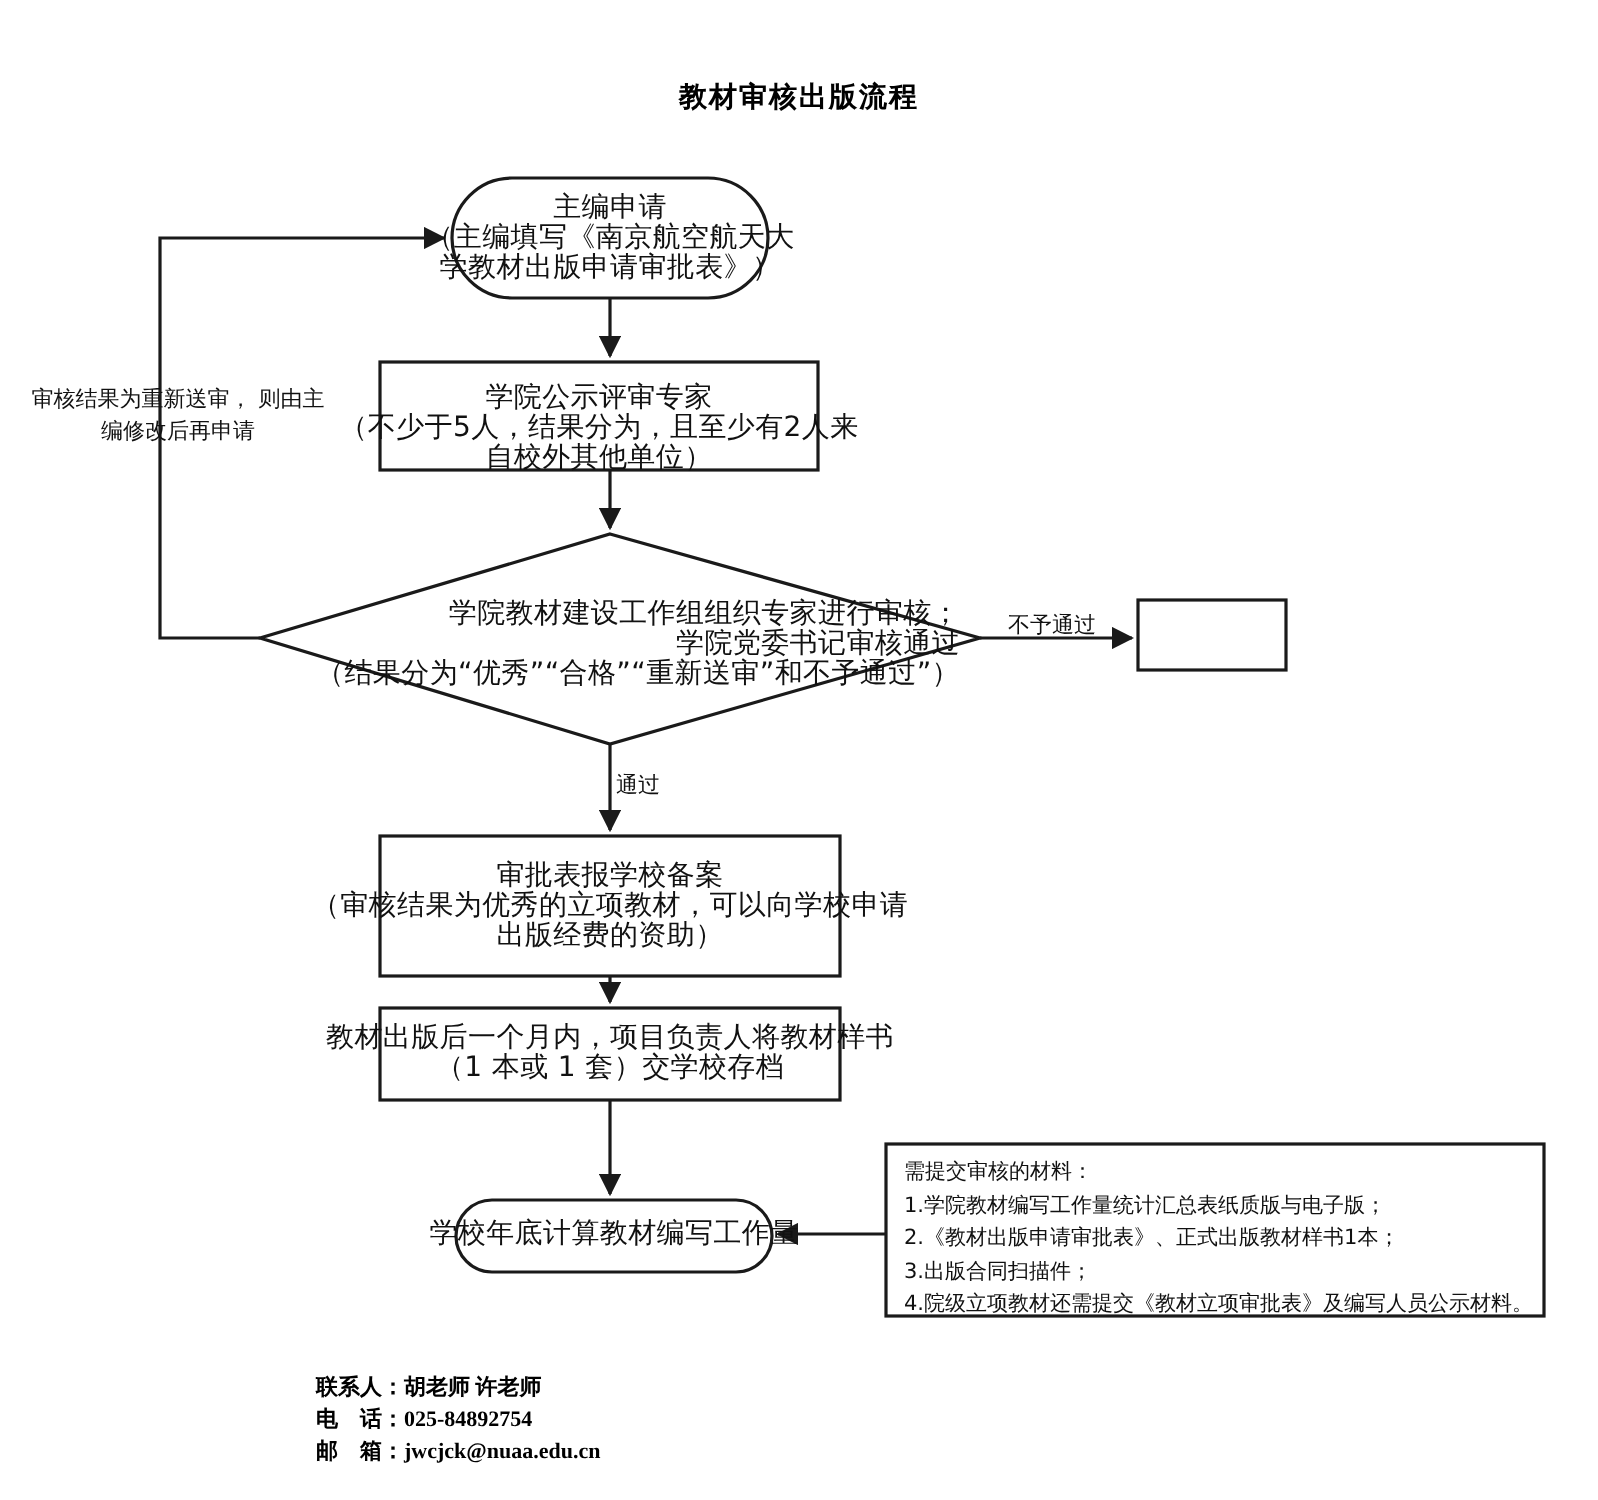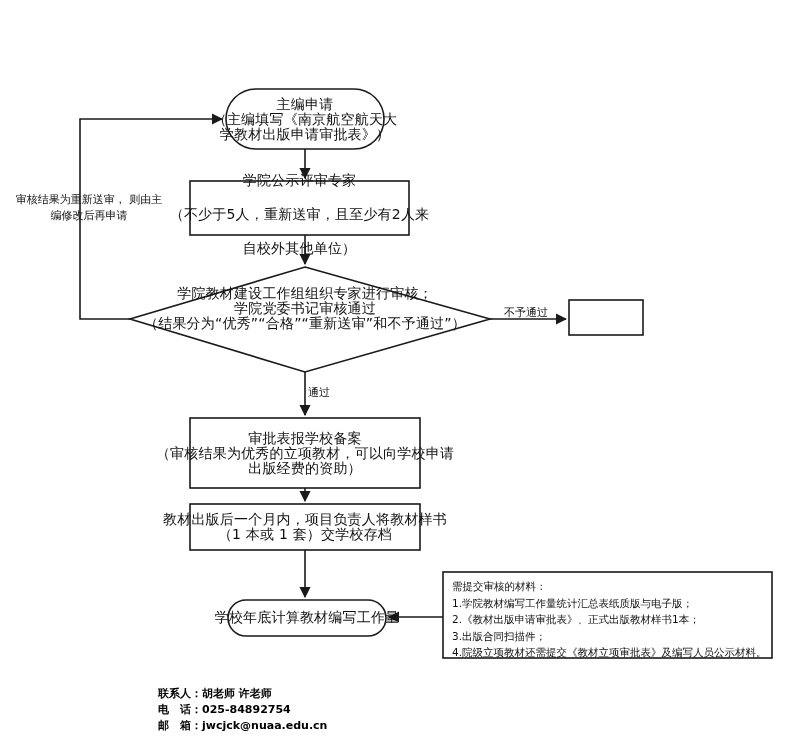--- a/index.html
+++ b/index.html
@@ -85,28 +85,30 @@
   #note-box-text .ln { display: block; white-space: nowrap; }
 
   #footer {
     position: absolute;
     left: 158px;
     top: 686px;
     font-size: 11px;
     font-weight: bold;
     line-height: 16px;
     color: #000000;
+    font-family: Liberation Serif, serif;
   }
   #footer .ln { display: block; white-space: nowrap; }
 </style>
 </head>
 <body>
 
 <div id="canvas">
 
+  <div id="title">教材审核出版流程</div>
 
   <svg id="flow-svg" viewBox="0 0 799 750" xmlns="http://www.w3.org/2000/svg">
     <defs>
       <marker id="arrow" viewBox="0 0 10 10" refX="9" refY="5" markerWidth="7" markerHeight="7" orient="auto-start-reverse">
         <path d="M 0 0 L 10 5 L 0 10 z" fill="#1a1a1a"></path>
       </marker>
     </defs>
 
     <rect x="226" y="89" width="158" height="60" rx="30" ry="30" fill="#ffffff" stroke="#1a1a1a" stroke-width="1.6"></rect>
 
@@ -140,27 +142,27 @@
 
     <path d="M 443 617 L 389 617" fill="none" stroke="#1a1a1a" stroke-width="1.6" marker-end="url(#arrow)"></path>
   </svg>
 
   <div class="node-text" style="left:216px; top:89px; width:178px; height:60px;">
     <span class="ln">主编申请</span>
     <span class="ln">（主编填写《南京航空航天大</span>
     <span class="ln">学教材出版申请审批表》）</span>
   </div>
 
-  <div class="node-text" style="left:180px; top:181px; width:239px; height:66px;gap:19px;">
+  <div class="node-text" style="left:180px; top:181px; width:239px; height:66px;">
     <span class="ln">学院公示评审专家</span>
-    <span class="ln">（不少于5人，重新送审，且至少有2人来</span>
+    <span class="ln">（不少于5人，结果分为，且至少有2人来</span>
     <span class="ln">自校外其他单位）</span>
   </div>
 
-  <div class="node-text" style="left:130px; top:276px; width:350px; height:64px;">
+  <div class="node-text" style="left:130px; top:290px; width:350px; height:64px;align-items:flex-end;">
     <span class="ln">学院教材建设工作组组织专家进行审核；</span>
     <span class="ln">学院党委书记审核通过</span>
     <span class="ln">（结果分为“优秀”“合格”“重新送审”和不予通过”）</span>
   </div>
 
 
   <div class="node-text" style="left:180px; top:418px; width:250px; height:70px;">
     <span class="ln">审批表报学校备案</span>
     <span class="ln">（审核结果为优秀的立项教材，可以向学校申请</span>
     <span class="ln">出版经费的资助）</span>

